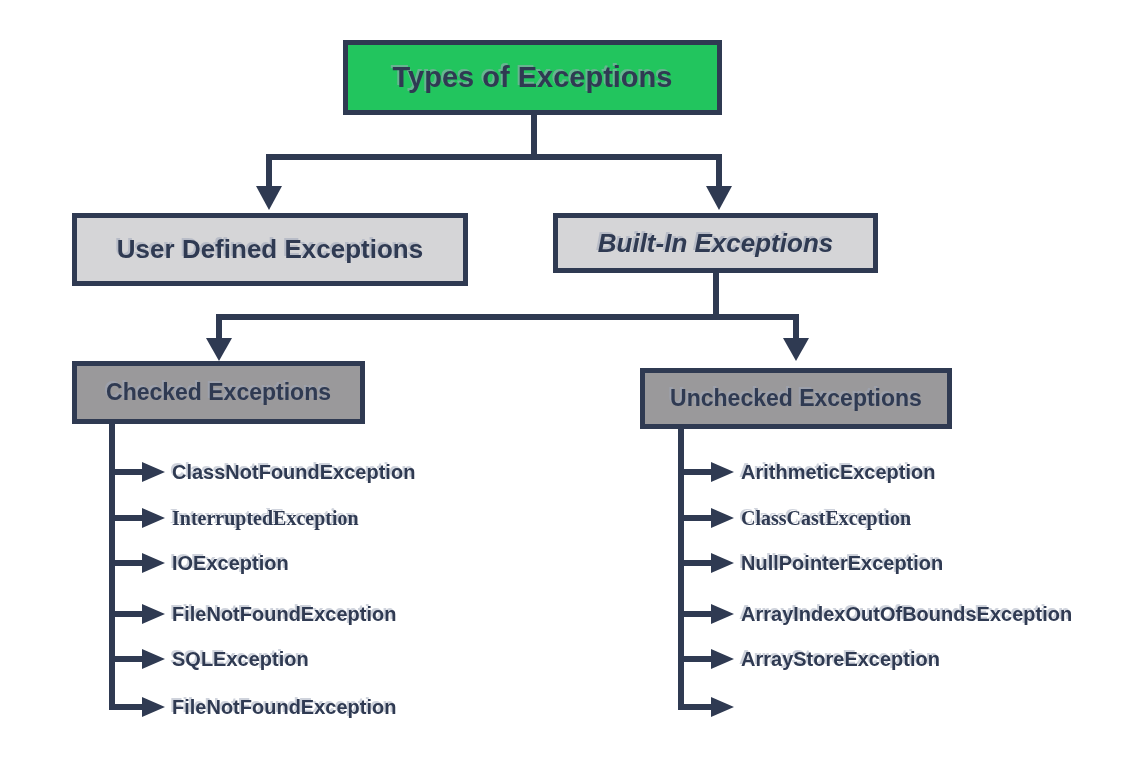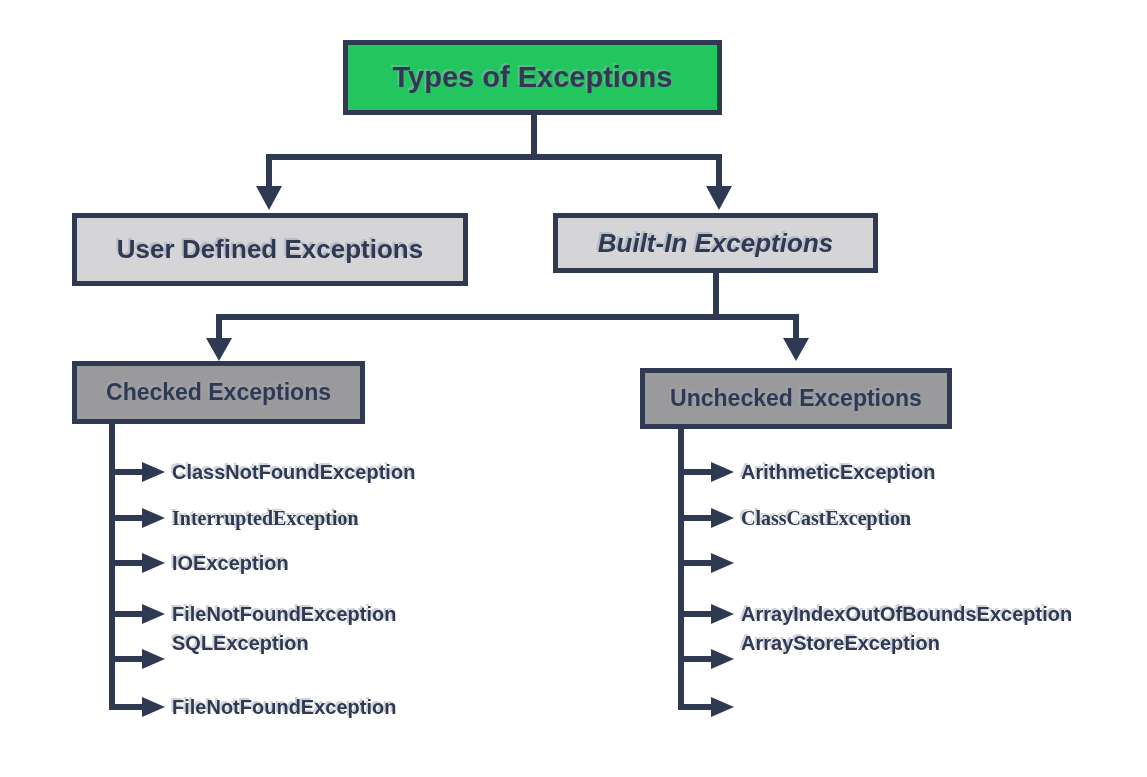--- a/index.html
+++ b/index.html
@@ -46,21 +46,21 @@
     color: #2F3A52;
     font-weight: bold;
     font-size: 20px;
     text-shadow: -2px -2px 0 rgba(160,168,186,0.5);
     white-space: nowrap;
     text-align: right;
   }
   .leaf.l { left: 172px; }
   .leaf.r { left: 741px; }
   .y0 { top: 472px; } .y1 { top: 518px; font-family: Liberation Serif, serif; } .y2 { top: 563px; }
-  .y3 { top: 614px; } .y4 { top: 643px; } .y5 { top: 707px; }
+  .y3 { top: 614px; } .y4 { top: 659px; } .y5 { top: 707px; }
 </style>
 </head>
 <body>
 
 <div class="canvas">
 
   <svg class="connectors" viewBox="0 0 1147 777" xmlns="http://www.w3.org/2000/svg">
     <g stroke="#2F3A52" stroke-width="6" fill="none" stroke-linejoin="miter">
 
       <path d="M534 115 V157"></path>
@@ -116,16 +116,17 @@
 
   <div class="leaf l y0">ClassNotFoundException</div>
   <div class="leaf l y1">InterruptedException</div>
   <div class="leaf l y2">IOException</div>
   <div class="leaf l y3">FileNotFoundException</div>
   <div class="leaf l y4">SQLException</div>
   <div class="leaf l y5">FileNotFoundException</div>
 
   <div class="leaf r y0">ArithmeticException</div>
   <div class="leaf r y1">ClassCastException</div>
+  <div class="leaf r y2">NullPointerException</div>
   <div class="leaf r y4">ArrayStoreException</div>
   <div class="leaf r y3">ArrayIndexOutOfBoundsException</div>
 
 </div>
 
 </body></html>

